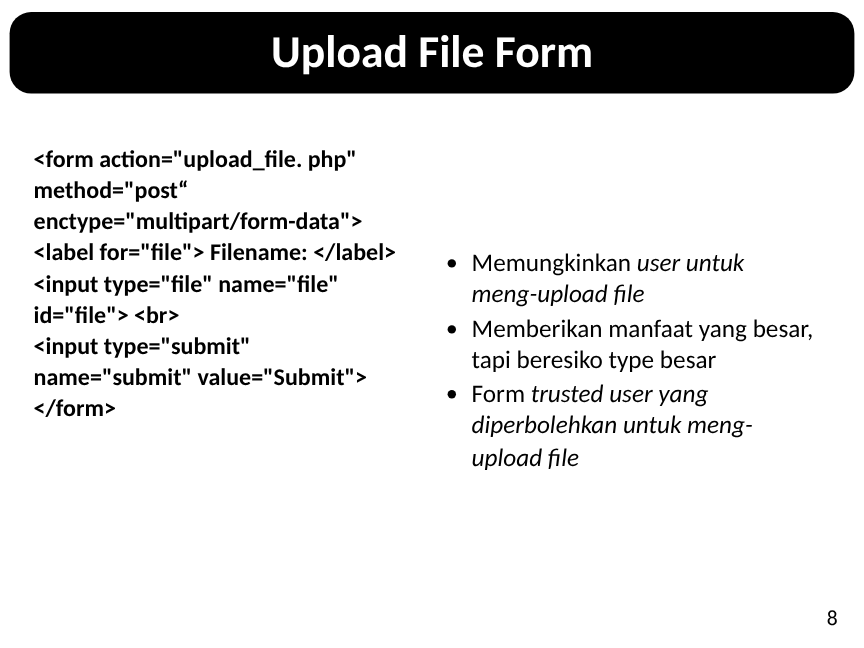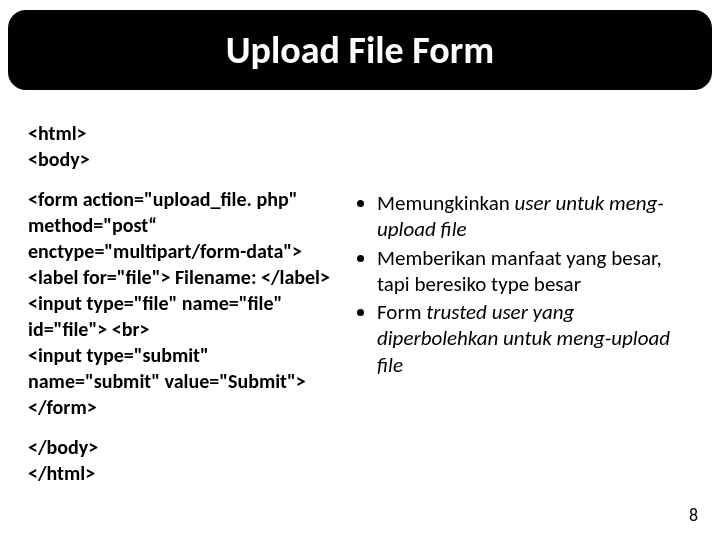--- a/index.html
+++ b/index.html
@@ -15,21 +15,21 @@
     width: 720px;
     height: 540px;
     position: relative;
     box-sizing: border-box;
   }
   .title-box {
     position: absolute;
     top: 10px;
     left: 8px;
     right: 8px;
-    height: 80px;
+    height: 68px;
     background: #000;
     border-radius: 18px;
     display: flex;
     align-items: center;
     justify-content: center;
   }
   .title-text {
     color: #fff;
     font-size: 38px;
     font-weight: bold;
@@ -55,21 +55,21 @@
   .bullets {
     position: absolute;
     top: 190px;
     left: 355px;
     width: 340px;
     color: #000;
     font-size: 21px;
     line-height: 1.25;
   }
   .bullets ul {
-    margin: 0;
+    margin: 16px;
     padding-left: 22px;
   }
   .bullets li {
     margin-bottom: 2px;
   }
   .italic {
     font-style: italic;
   }
   .page-num {
     position: absolute;
@@ -82,28 +82,24 @@
 </head>
 <body>
 
 <div class="slide">
 
   <div class="title-box">
     <div class="title-text">Upload File Form</div>
   </div>
 
   <div class="code-block">
-    <div class="code-top" style="white-space:pre-line">&lt;html&gt;
-&lt;body&gt;</div>
     <div class="code-mid" style="white-space:pre-line">&lt;form action="upload_file. php" method="post“ enctype="multipart/form-data"&gt;
 &lt;label for="file"&gt; Filename: &lt;/label&gt;
 &lt;input type="file" name="file" id="file"&gt; &lt;br&gt;
 &lt;input type="submit" name="submit" value="Submit"&gt; &lt;/form&gt;</div>
-    <div class="code-bot" style="white-space:pre-line">&lt;/body&gt;
-&lt;/html&gt;</div>
   </div>
 
   <div class="bullets">
     <ul>
       <li>
         <span>Memungkinkan </span><span class="italic">user untuk meng-upload file</span><span></span>
       </li>
       <li>
         <span>Memberikan manfaat yang besar, tapi beresiko type besar</span><span class="italic"></span><span></span>
       </li>

